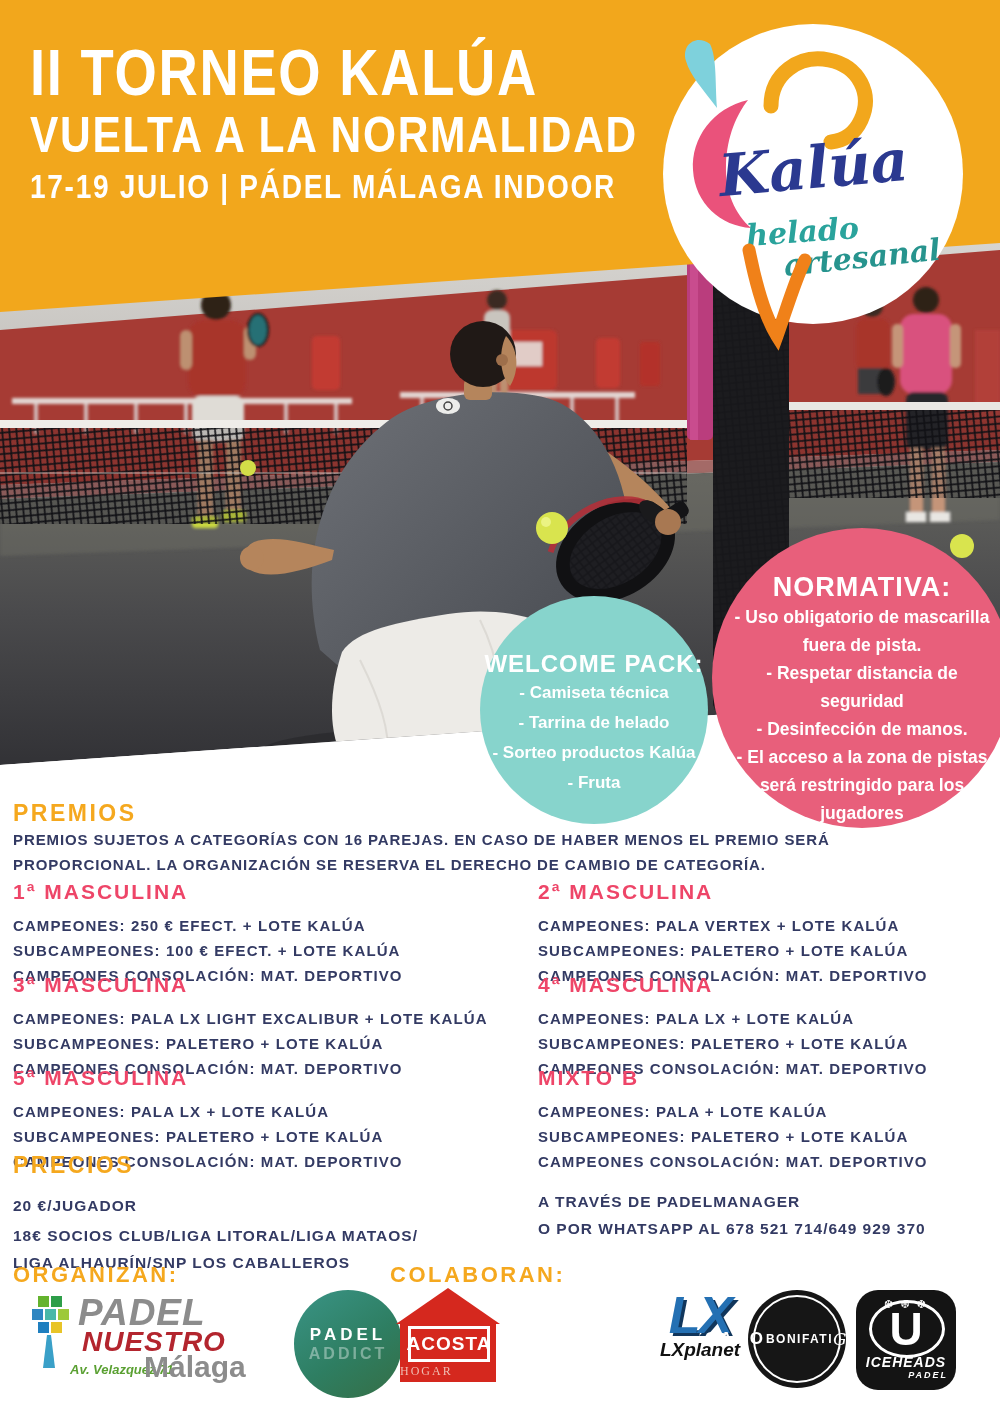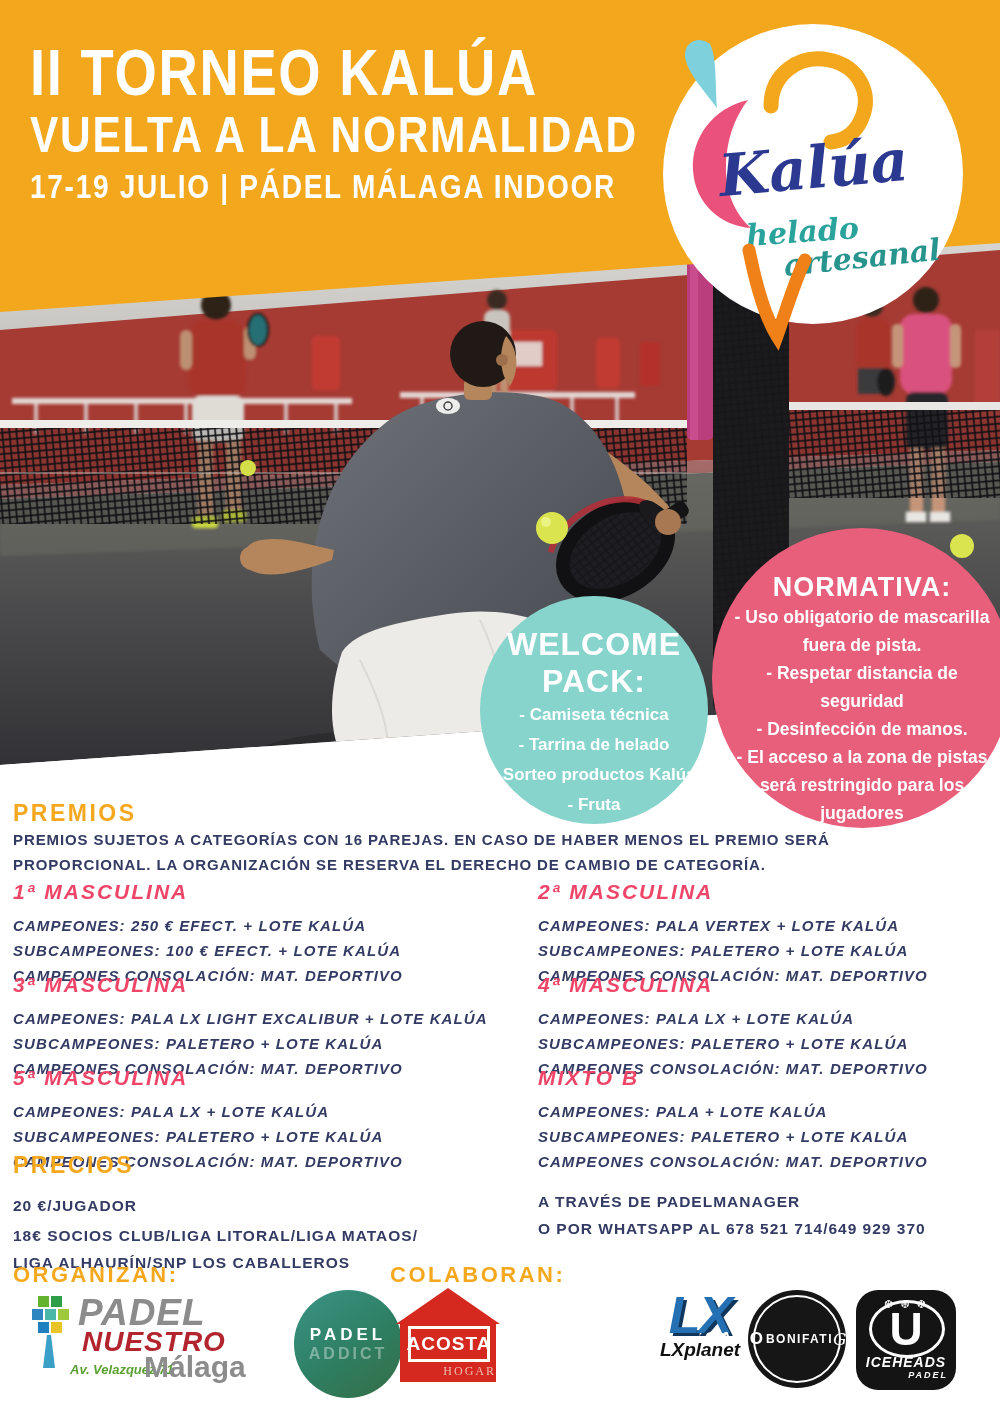--- a/index.html
+++ b/index.html
@@ -15,30 +15,30 @@
   .title3{position:absolute;left:30px;top:168px;font-size:33px;letter-spacing:2px;}
   
   .photo{position:absolute;left:0;top:0;z-index:1;}
   
   .kalua{position:absolute;left:653px;top:14px;z-index:5;}
   
   .bubble{position:absolute;border-radius:50%;color:#fff;text-align:center;z-index:6;}
   .bubble .c-title{font-weight:700;letter-spacing:1px;}
   .bubble .c-line{font-weight:700;}
   .welcome{left:480px;top:596px;width:228px;height:228px;background:#87D4CC;}
-  .welcome .c-title{margin-top:30px;font-size:32px;}
+  .welcome .c-title{margin-top:54px;font-size:24px;}
   .welcome .c-line{font-size:17px;line-height:30px;}
   .normativa{left:712px;top:528px;width:300px;height:300px;background:#E85F7B;}
   .normativa .c-title{margin-top:44px;font-size:27px;}
   .normativa .c-line{font-size:17.5px;line-height:28px;padding:0 22px;}
   
   .content{position:absolute;left:0;top:0;width:1000px;height:1414px;z-index:4;}
   .h-orange{position:absolute;color:#F5A81E;font-weight:800;font-size:23px;letter-spacing:2.5px;}
   .intro-line{position:absolute;color:#333A63;font-size:15px;letter-spacing:.9px;font-weight:600;white-space:nowrap;}
-  .cat{position:absolute;width:515px;font-style:italic;}
+  .cat{position:absolute;width:515px;}
   .cat-name{color:#EE4568;font-weight:800;font-size:21px;letter-spacing:2px;margin-bottom:9px;}
   .cat-line{color:#333A63;font-size:15px;letter-spacing:1.1px;font-weight:600;line-height:25px;white-space:nowrap;}
   .blk-line{color:#333A63;font-size:15.5px;letter-spacing:1px;font-weight:600;line-height:27px;white-space:nowrap;}
   
   .footer{position:absolute;left:0;top:0;width:1000px;height:1414px;z-index:4;}
   .pn{position:absolute;left:22px;top:1290px;width:230px;height:100px;}
   .pn-padel{position:absolute;left:56px;top:2px;font-size:37px;font-weight:800;font-style:italic;color:#8C8C8C;letter-spacing:1px;}
   .pn-nuestro{position:absolute;left:60px;top:36px;font-size:28px;font-weight:800;font-style:italic;color:#B3252E;letter-spacing:1px;}
   .pn-av{position:absolute;left:48px;top:72px;font-size:13px;font-weight:700;font-style:italic;color:#5AA032;}
   .pn-malaga{position:absolute;left:122px;top:60px;font-size:30px;color:#8C8C8C;font-weight:600;}
@@ -46,21 +46,21 @@
           background:linear-gradient(145deg,#3A9486 0%,#2E7E62 55%,#356E45 100%);
           display:flex;flex-direction:column;align-items:center;justify-content:center;}
   .addict .a1{color:#fff;font-weight:700;font-size:17px;letter-spacing:4px;}
   .addict .a2{color:rgba(255,255,255,.38);font-weight:700;font-size:16px;letter-spacing:3px;}
   .acosta{position:absolute;left:396px;top:1288px;width:104px;height:100px;}
   .acosta .roof{position:absolute;left:0;top:0;width:0;height:0;
                 border-left:52px solid transparent;border-right:52px solid transparent;border-bottom:36px solid #D5281E;}
   .acosta .bodyr{position:absolute;left:4px;top:36px;width:96px;height:58px;background:#D5281E;}
   .acosta .inner{position:absolute;left:8px;top:2px;width:76px;height:30px;border:3px solid #fff;
                  display:flex;align-items:center;justify-content:center;color:#fff;font-weight:800;font-size:19px;letter-spacing:1px;}
-  .acosta .hogar{position:absolute;left:0;top:40px;width:96px;text-align:right;color:#EFBDB2;font-size:12px;letter-spacing:2px;font-family:"Liberation Serif",serif;}
+  .acosta .hogar{position:absolute;left:0;top:40px;width:96px;text-align:left;color:#EFBDB2;font-size:12px;letter-spacing:2px;font-family:"Liberation Serif",serif;}
   .copi{position:absolute;left:505px;top:1318px;width:150px;height:50px;}
   .copi .dia{position:absolute;left:0;top:8px;width:18px;height:18px;border:5px solid #1B6FB5;transform:rotate(45deg);}
   .copi .dot{position:absolute;left:10px;top:18px;width:8px;height:8px;background:#1B6FB5;border-radius:50%;}
   .copi .txt{position:absolute;left:34px;top:0;font-size:29px;color:#1B6FB5;font-weight:600;letter-spacing:.5px;}
   .copi .url{position:absolute;left:62px;top:32px;font-size:8px;color:#999;}
   .lx{position:absolute;left:650px;top:1285px;width:100px;height:115px;text-align:center;}
   .lx .big{font-size:52px;font-weight:800;font-style:italic;color:#2470B3;text-shadow:3px 3px 0 #11365C;letter-spacing:-2px;}
   .lx .small{margin-top:-6px;font-size:19px;font-weight:800;font-style:italic;color:#111;}
   .capo{position:absolute;left:748px;top:1290px;width:98px;height:98px;border-radius:50%;background:#161616;
         display:flex;flex-direction:row;align-items:center;justify-content:center;}

